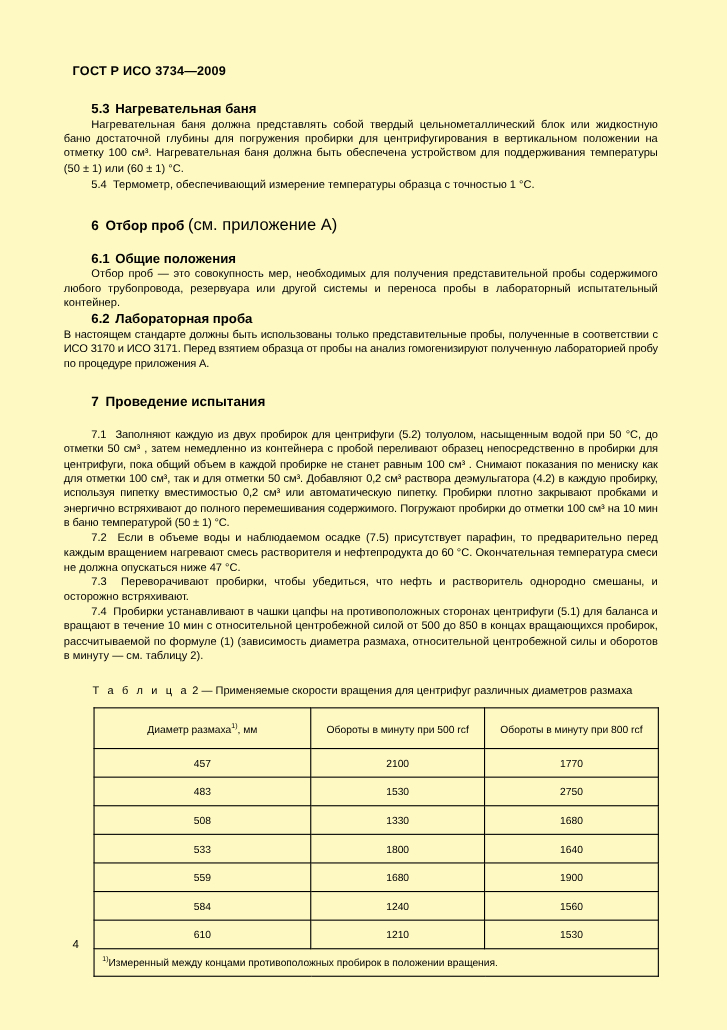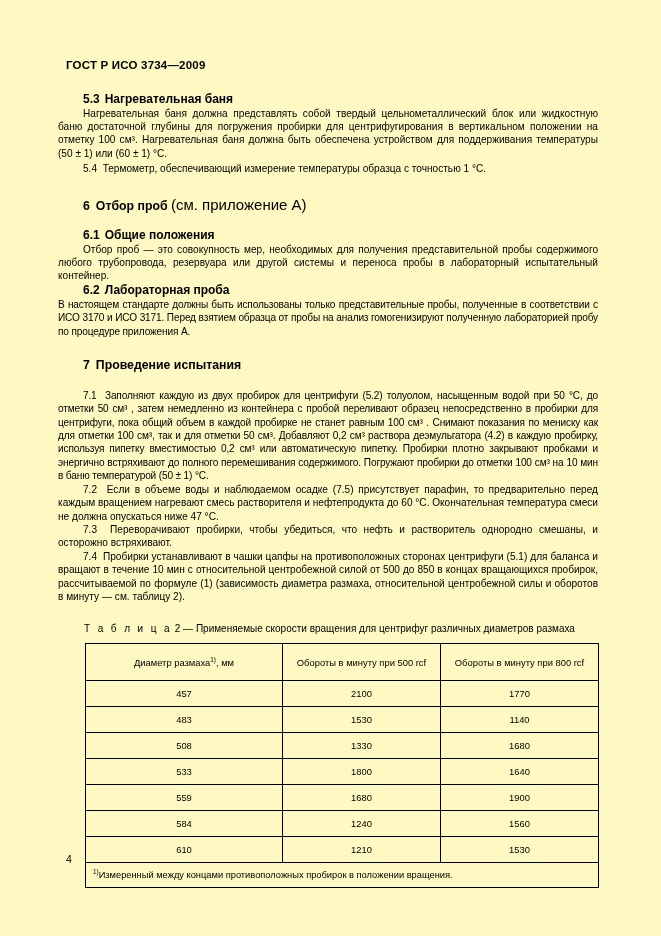--- a/index.html
+++ b/index.html
@@ -203,21 +203,21 @@
       </thead>
       <tbody>
         <tr>
           <td class="val">457</td>
           <td class="val">2100</td>
           <td class="val">1770</td>
         </tr>
         <tr>
           <td class="val">483</td>
           <td class="val">1530</td>
-          <td class="val">1140</td>
+          <td class="val">2750</td>
         </tr>
         <tr>
           <td class="val">508</td>
           <td class="val">1330</td>
           <td class="val">1680</td>
         </tr>
         <tr>
           <td class="val">533</td>
           <td class="val">1800</td>
           <td class="val">1640</td>

